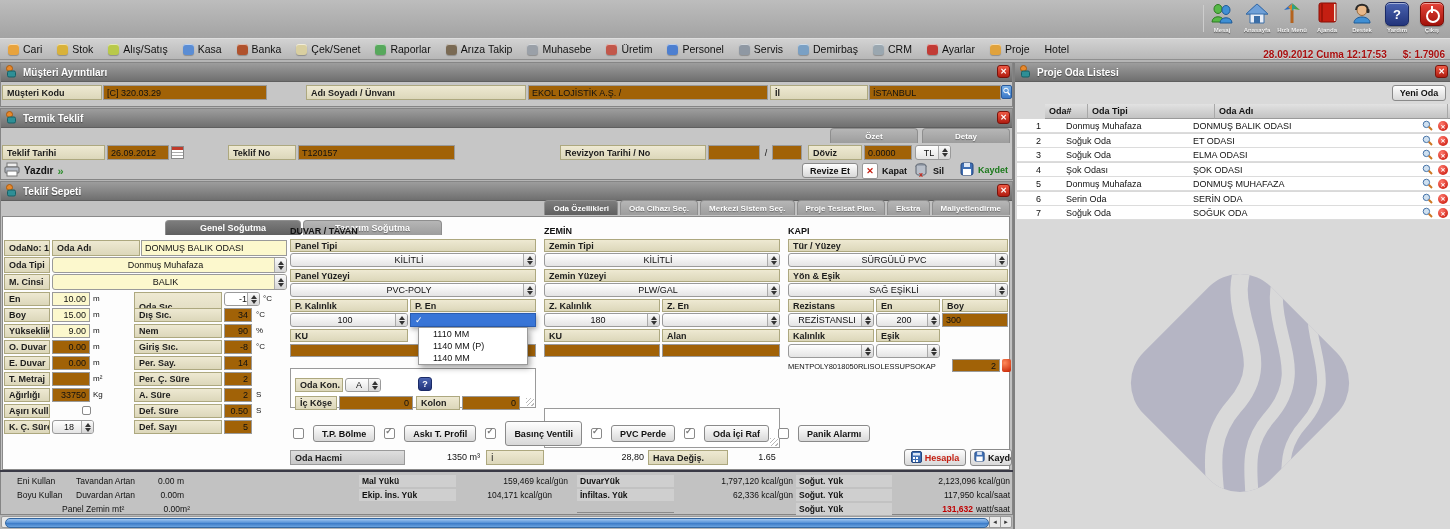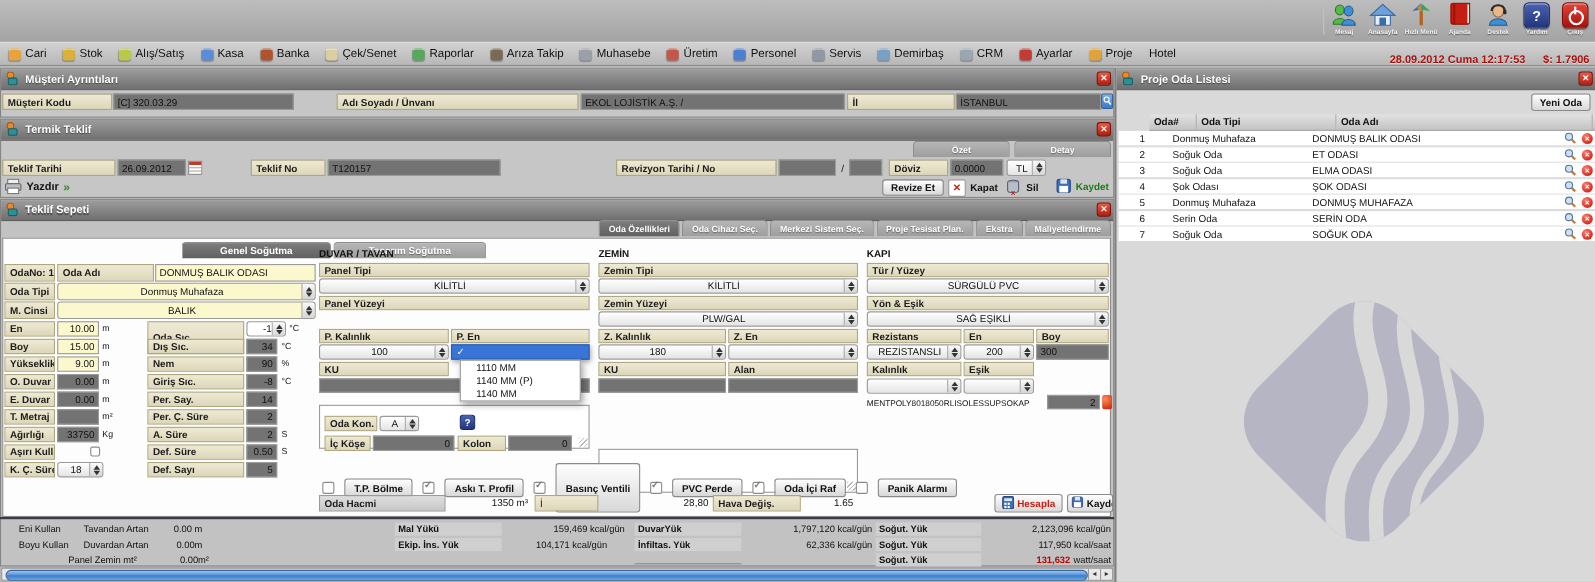--- a/index.html
+++ b/index.html
@@ -34,21 +34,21 @@
         display:flex;align-items:center;color:#fff;font-weight:bold;font-size:10px;
         text-shadow:0 1px 1px #444;padding-left:22px;position:relative;}
   .picon{position:absolute;left:4px;top:2px;width:13px;height:13px;}
   .xbtn{width:13px;height:13px;border-radius:3px;background:linear-gradient(#ef5a45,#b01c10);
         border:1px solid #7a120a;color:#fff;display:flex;align-items:center;justify-content:center;
         font-size:8px;font-weight:bold;cursor:pointer;}
   .xbtn::after{content:"✕";}
   
   .lb{background:linear-gradient(#eee9d2,#dcd7ba);border:1px solid #ada87f;font-weight:bold;
       display:flex;align-items:center;padding:0 4px;color:#1c1c1c;white-space:nowrap;overflow:hidden;}
-  .in{background:#737373;border:1px solid #9a9a9a;display:flex;align-items:center;padding:0 3px;
+  .in{background:#a16207;border:1px solid #9a9a9a;display:flex;align-items:center;padding:0 3px;
       white-space:nowrap;overflow:hidden;}
   .in.r{justify-content:flex-end;}
   .yel{background:#fcf8cd;}
   .sel{background:linear-gradient(#ffffff,#e4e4e4);border:1px solid #9a9a9a;border-radius:3px;
        display:flex;align-items:center;padding-left:4px;overflow:hidden;cursor:pointer;}
   .sel .sv{flex:1;white-space:nowrap;overflow:hidden;text-align:center;}
   .sp{width:11px;align-self:stretch;display:flex;flex-direction:column;align-items:center;
       justify-content:center;border-left:1px solid #aaa;background:linear-gradient(#fafafa,#d5d5d5);}
   .sp .u{width:0;height:0;border:3px solid transparent;border-top:none;border-bottom:4px solid #333;margin-bottom:1px;}
   .sp .d{width:0;height:0;border:3px solid transparent;border-bottom:none;border-top:4px solid #333;}
@@ -427,20 +427,27 @@
   <div class="abs ch" style="left:290px;top:224px;width:160px;height:13px">DUVAR / TAVAN</div>
   <div class="abs lb" style="left:290px;top:239px;width:246px;height:13px">Panel Tipi</div>
   <div class="abs sel" style="left:290px;top:253px;width:246px;height:14px">
       <span class="sv">KİLİTLİ</span>
       <span class="sp">
         <i class="u"></i>
         <i class="d"></i>
       </span>
     </div>
   <div class="abs lb" style="left:290px;top:269px;width:246px;height:13px">Panel Yüzeyi</div>
+  <div class="abs sel" style="left:290px;top:283px;width:246px;height:14px">
+      <span class="sv">PVC-POLY</span>
+      <span class="sp">
+        <i class="u"></i>
+        <i class="d"></i>
+      </span>
+    </div>
   <div class="abs lb" style="left:290px;top:299px;width:118px;height:13px">P. Kalınlık</div>
   <div class="abs lb" style="left:410px;top:299px;width:126px;height:13px">P. En</div>
   <div class="abs sel" style="left:290px;top:313px;width:118px;height:14px">
       <span class="sv">100</span>
       <span class="sp">
         <i class="u"></i>
         <i class="d"></i>
       </span>
     </div>
   <div class="abs lb" style="left:290px;top:329px;width:118px;height:13px">KU</div>
@@ -554,21 +561,21 @@
   <div class="abs in r" style="left:339px;top:396px;width:74px;height:14px">0</div>
   <div class="abs lb" style="left:416px;top:396px;width:44px;height:14px">Kolon</div>
   <div class="abs in r" style="left:462px;top:396px;width:58px;height:14px">0</div>
 
   <div class="abs" style="left:293px;top:421px;display:flex;align-items:center;gap:9px">
     <span class="cb"></span>
     <span class="btn" style="height:15px;padding:0 8px;font-size:9px">T.P. Bölme</span>
     <span class="cb on"></span>
     <span class="btn" style="height:15px;padding:0 8px;font-size:9px">Askı T. Profil</span>
     <span class="cb on"></span>
-    <span class="btn" style="height:15px;padding:14px 8px;font-size:9px">Basınç Ventili</span>
+    <span class="btn" style="height:15px;padding:4px 8px;font-size:9px">Basınç Ventili</span>
     <span class="cb on"></span>
     <span class="btn" style="height:15px;padding:0 8px;font-size:9px">PVC Perde</span>
     <span class="cb on"></span>
     <span class="btn" style="height:15px;padding:0 8px;font-size:9px">Oda İçi Raf</span>
     <span class="cb"></span>
     <span class="btn" style="height:15px;padding:0 8px;font-size:9px">Panik Alarmı</span>
   </div>
 
   <div class="abs lb" style="left:290px;top:450px;width:115px;height:15px;background:linear-gradient(#dedede,#c8c8c8);border-color:#9a9a9a">Oda Hacmi</div>
   <div class="abs val" style="left:408px;top:452px;width:72px;font-size:9px">1350 m³</div>

